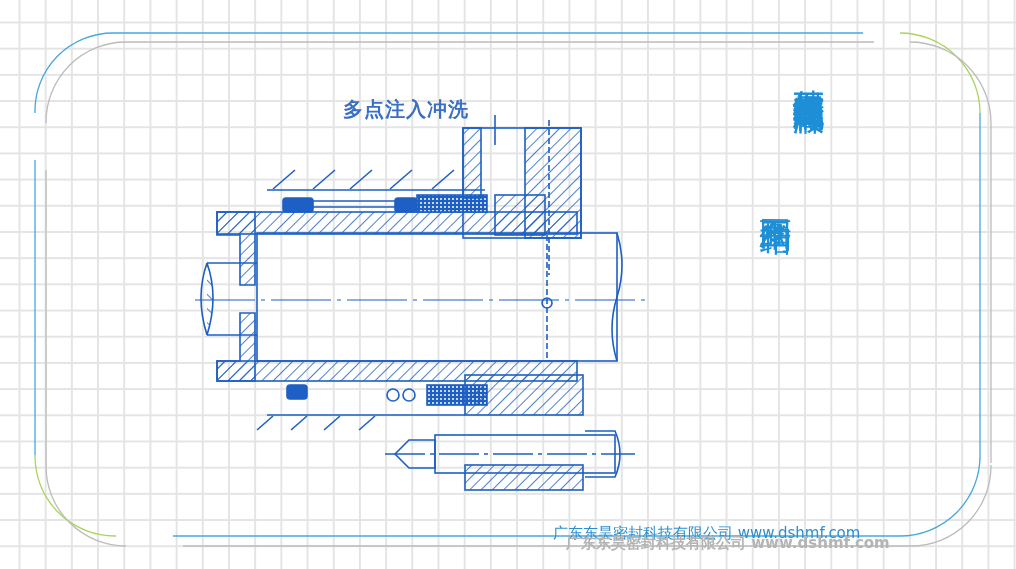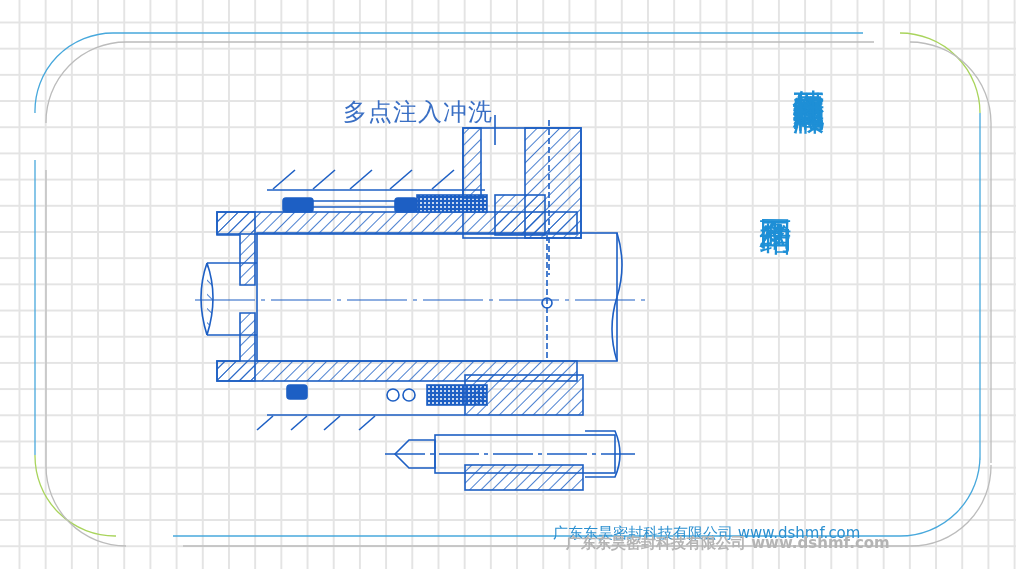--- a/index.html
+++ b/index.html
@@ -22,21 +22,21 @@
   }
   .title-1 { left:793px; top:78px; font-size:32px; }
   .title-2 { left:760px; top:198px; font-size:32px; }
   .footer {
     position:absolute; font-family:"DejaVu Sans", sans-serif; white-space:nowrap;
     font-size:15px; line-height:1;
   }
   .footer-blue { left:553px; top:526px; color:#2a8fd0; }
   .footer-gray { left:566px; top:536px; color:#b4b4b4; font-weight:bold; }
   .flush-label {
-    position:absolute; left:343px; top:96px; font-size:24px; font-weight:normal;
+    position:absolute; left:343px; top:96px; font-size:20px; font-weight:bold;
     color:#3a6fc4; font-family:"DejaVu Serif", serif; letter-spacing:1px;
   }
 </style>
 </head>
 <body>
 
 <svg class="frame" viewBox="0 0 1016 569" xmlns="http://www.w3.org/2000/svg">
 
   <g fill="none" stroke-width="1.3">
     <path d="M35,113 A78,78 0 0 1 113,33 L863,33" stroke="#47a8dc"></path>

